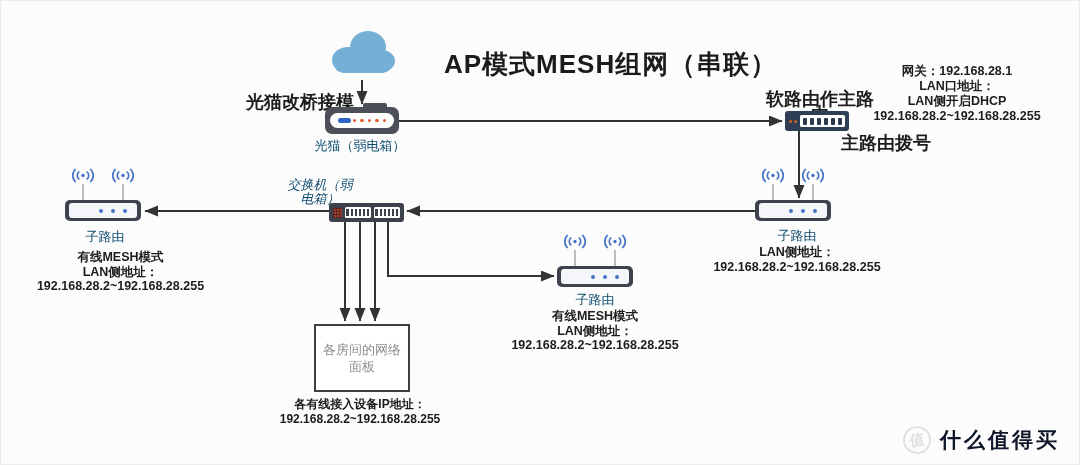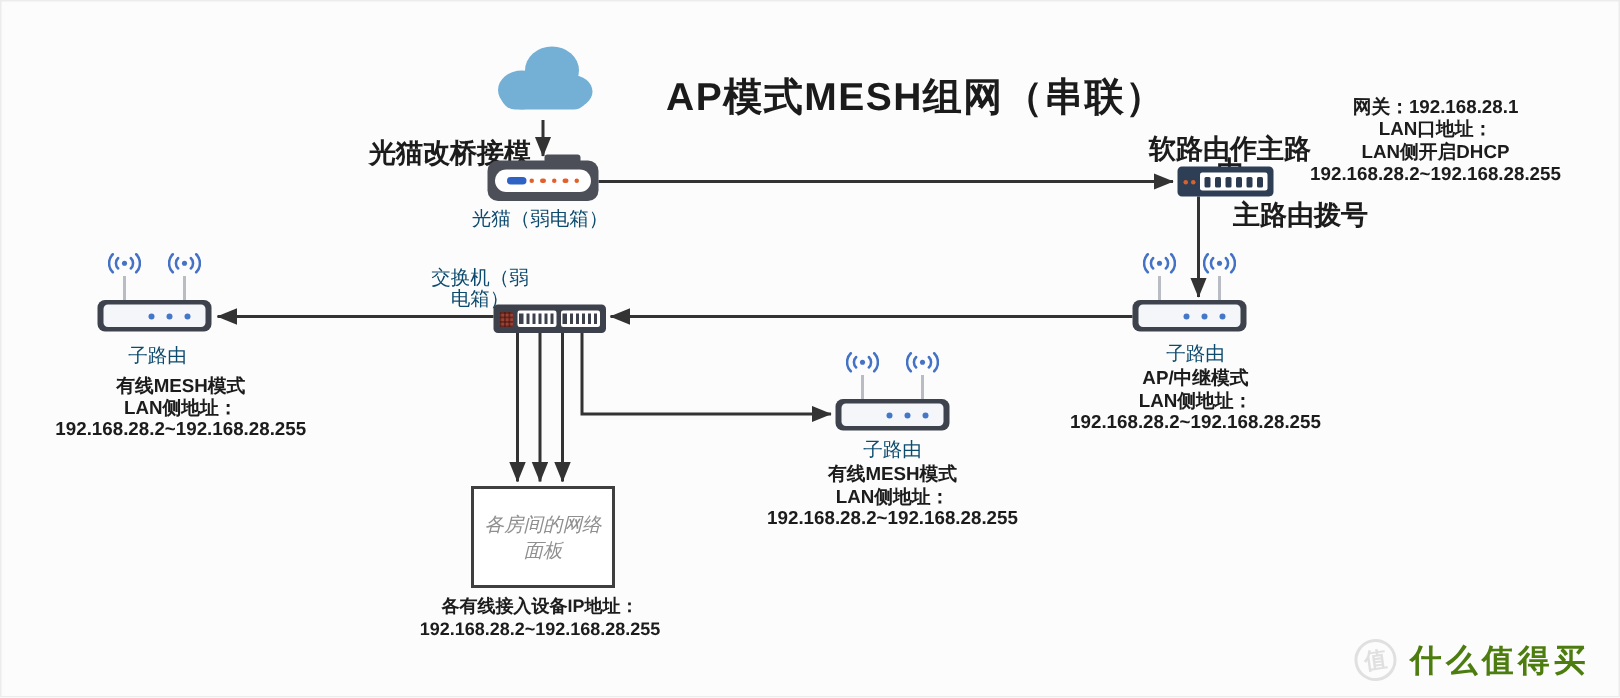--- a/index.html
+++ b/index.html
@@ -63,27 +63,27 @@
     background-image:linear-gradient(rgba(60,20,14,.55) 1px,transparent 1px),
                      linear-gradient(90deg,rgba(60,20,14,.55) 1px,transparent 1px);
     background-size:3px 3px;border-radius:1px;}
   .sw-ports{flex:1;height:11px;background:#fff;border-radius:1.5px;
     display:flex;align-items:center;justify-content:space-evenly;}
   .sw-pin{width:2.6px;height:7px;background:#3d414b;}
 
   
   .panel{position:absolute;left:314px;top:324px;width:92px;height:64px;background:#fff;
     border:2px solid #3f3f3f;display:flex;align-items:center;justify-content:center;}
-  .panel-text{font-size:13px;color:#8f8f8f;text-align:center;line-height:17px;font-style:italic;}
+  .panel-text{font-size:13px;color:#8f8f8f;text-align:center;line-height:17px;}
 
   
   .watermark{position:absolute;left:903px;top:426px;display:flex;align-items:center;gap:9px;}
   .wm-badge{width:24px;height:24px;border:2.5px solid #e0e0e0;border-radius:50%;color:#e0e0e0;
     font-size:15px;font-weight:700;display:flex;align-items:center;justify-content:center;transform:rotate(-8deg);}
-  .wm-text{font-size:21px;color:#4d7c0f;letter-spacing:3px;font-weight:600;}
+  .wm-text{font-size:21px;color:#0f172a;letter-spacing:3px;font-weight:600;}
 </style>
 </head>
 <body>
 
 <div class="canvas">
 
   <svg class="wires" width="1080" height="465">
     <defs>
       <marker id="arr" markerUnits="userSpaceOnUse" markerWidth="15" markerHeight="12" refX="13" refY="5.5" orient="auto">
         <path d="M0,0 L13.5,5.5 L0,11 Z" fill="#333"></path>
@@ -139,21 +139,21 @@
       </div>
     <div class="mr-strip">
       <div class="mr-port"></div>
         <div class="mr-port"></div>
         <div class="mr-port"></div>
       <div class="mr-port"></div>
         <div class="mr-port"></div>
         <div class="mr-port"></div>
     </div>
   </div>
-  <div class="lbl-bold" style="left:822px;top:136px;white-space:nowrap;">主路由拨号</div>
+  <div class="lbl-bold" style="left:841px;top:136px;white-space:nowrap;">主路由拨号</div>
   <div class="lbl-bold center multiline" style="left:842px;top:64px;width:230px;font-size:12.5px;">
     <div>网关：192.168.28.1</div>
     <div>LAN口地址：</div>
     <div>LAN侧开启DHCP</div>
     <div>192.168.28.2~192.168.28.255</div>
   </div>
 
   <div class="router" style="left:755px;top:167px;">
     <div class="ant-row">
       <span>
@@ -186,26 +186,25 @@
     <div class="router-body">
       <div class="router-face">
           <div class="bdot"></div>
           <div class="bdot"></div>
           <div class="bdot"></div>
         </div>
     </div>
   </div>
   <div class="lbl-gray center" style="left:747px;top:229px;width:100px;">子路由</div>
   <div class="lbl-bold center multiline" style="left:672px;top:245px;width:250px;font-size:12.5px;line-height:14.5px;">
-    <div>AP/中继模式</div>
     <div>LAN侧地址：</div>
     <div>192.168.28.2~192.168.28.255</div>
   </div>
 
-  <div class="lbl-gray center multiline" style="left:272px;top:178px;width:96px;">
+  <div class="lbl-gray center multiline" style="left:272px;top:178px;width:96px;font-style:italic;">
     <div>交换机（弱</div>
     <div>电箱）</div>
   </div>
   <div class="switch">
     <div class="sw-grid"></div>
     <div class="sw-ports">
       <div class="sw-pin"></div>
         <div class="sw-pin"></div>
         <div class="sw-pin"></div>
       <div class="sw-pin"></div>

